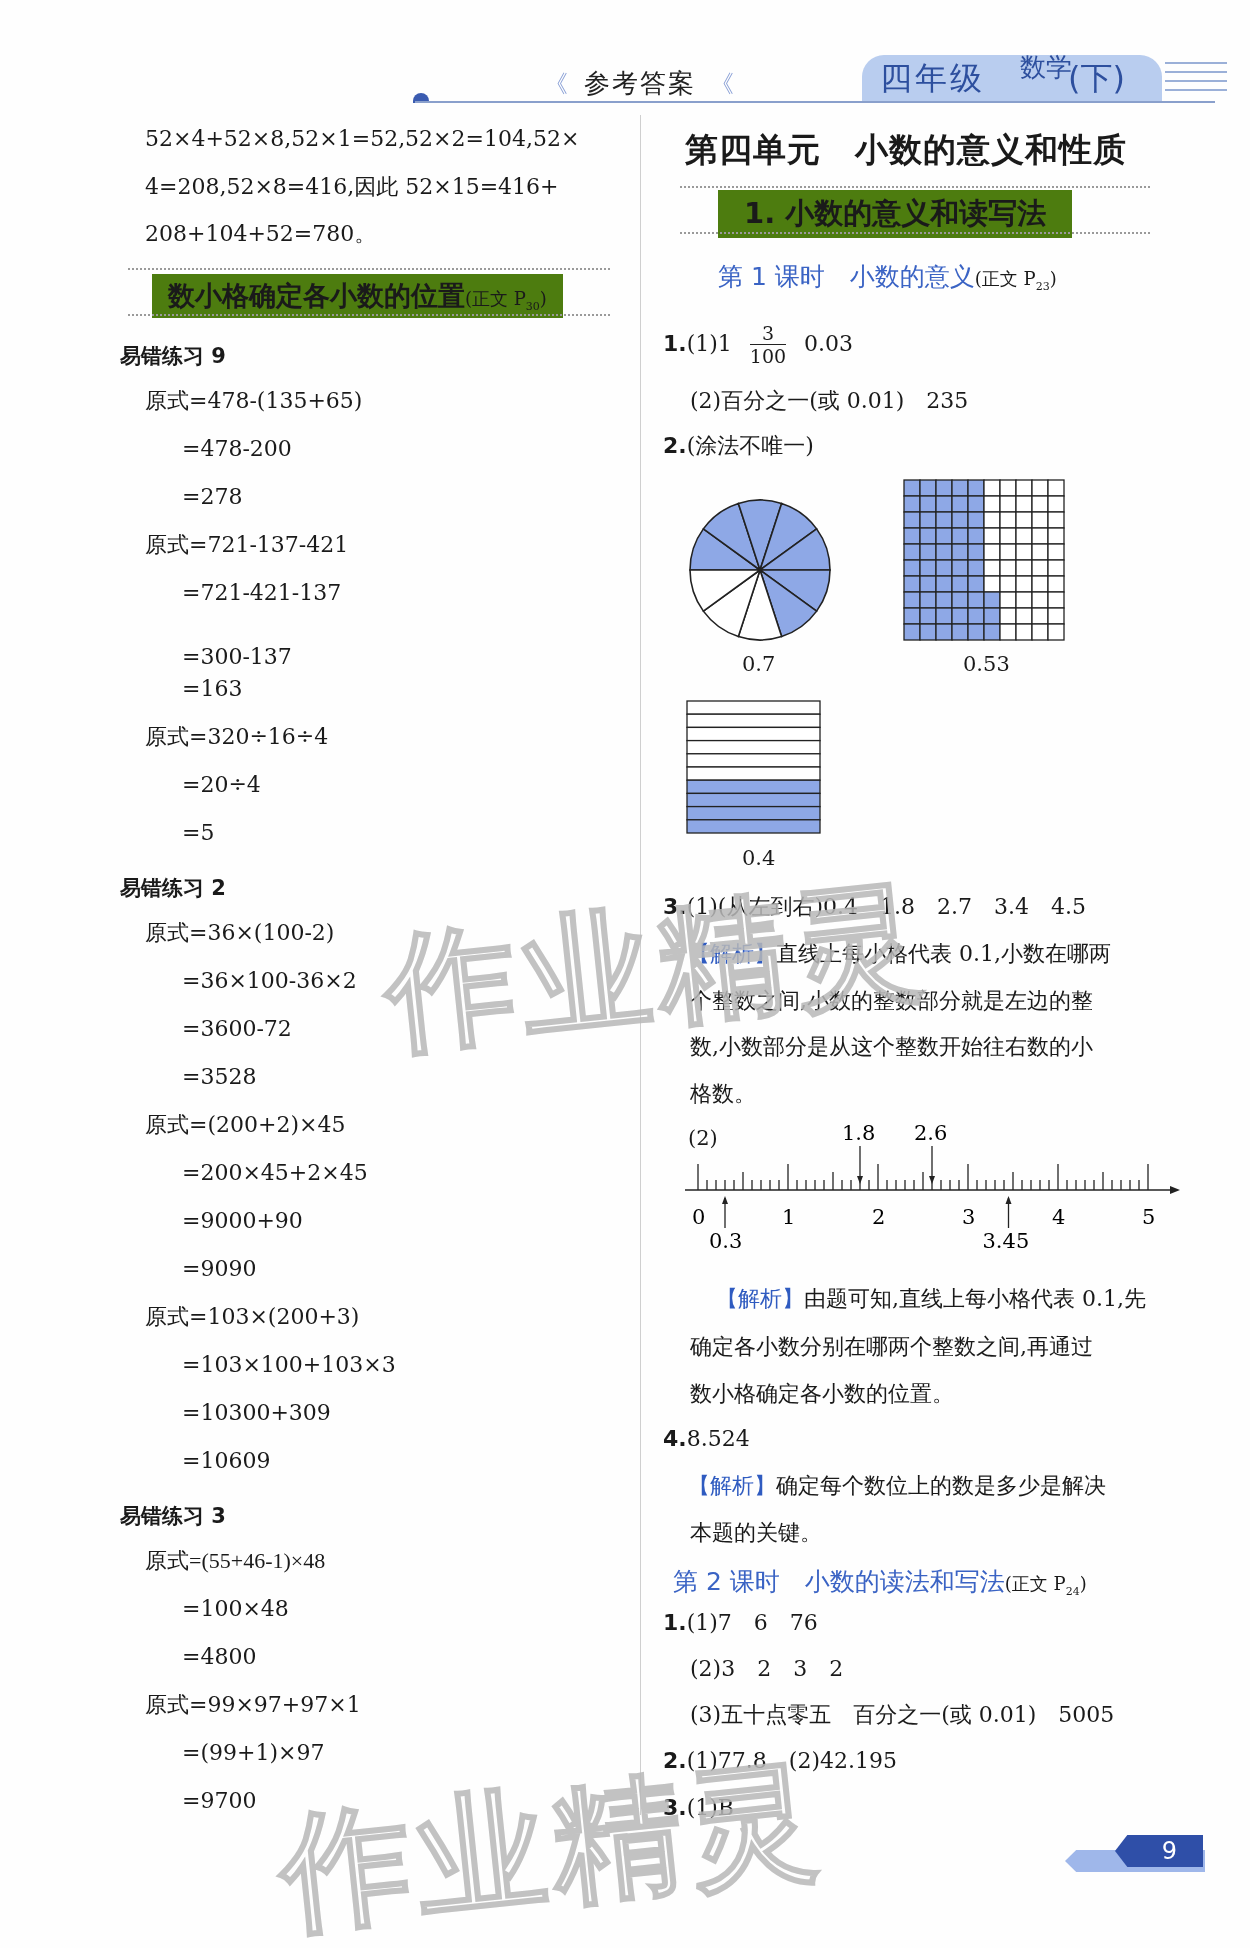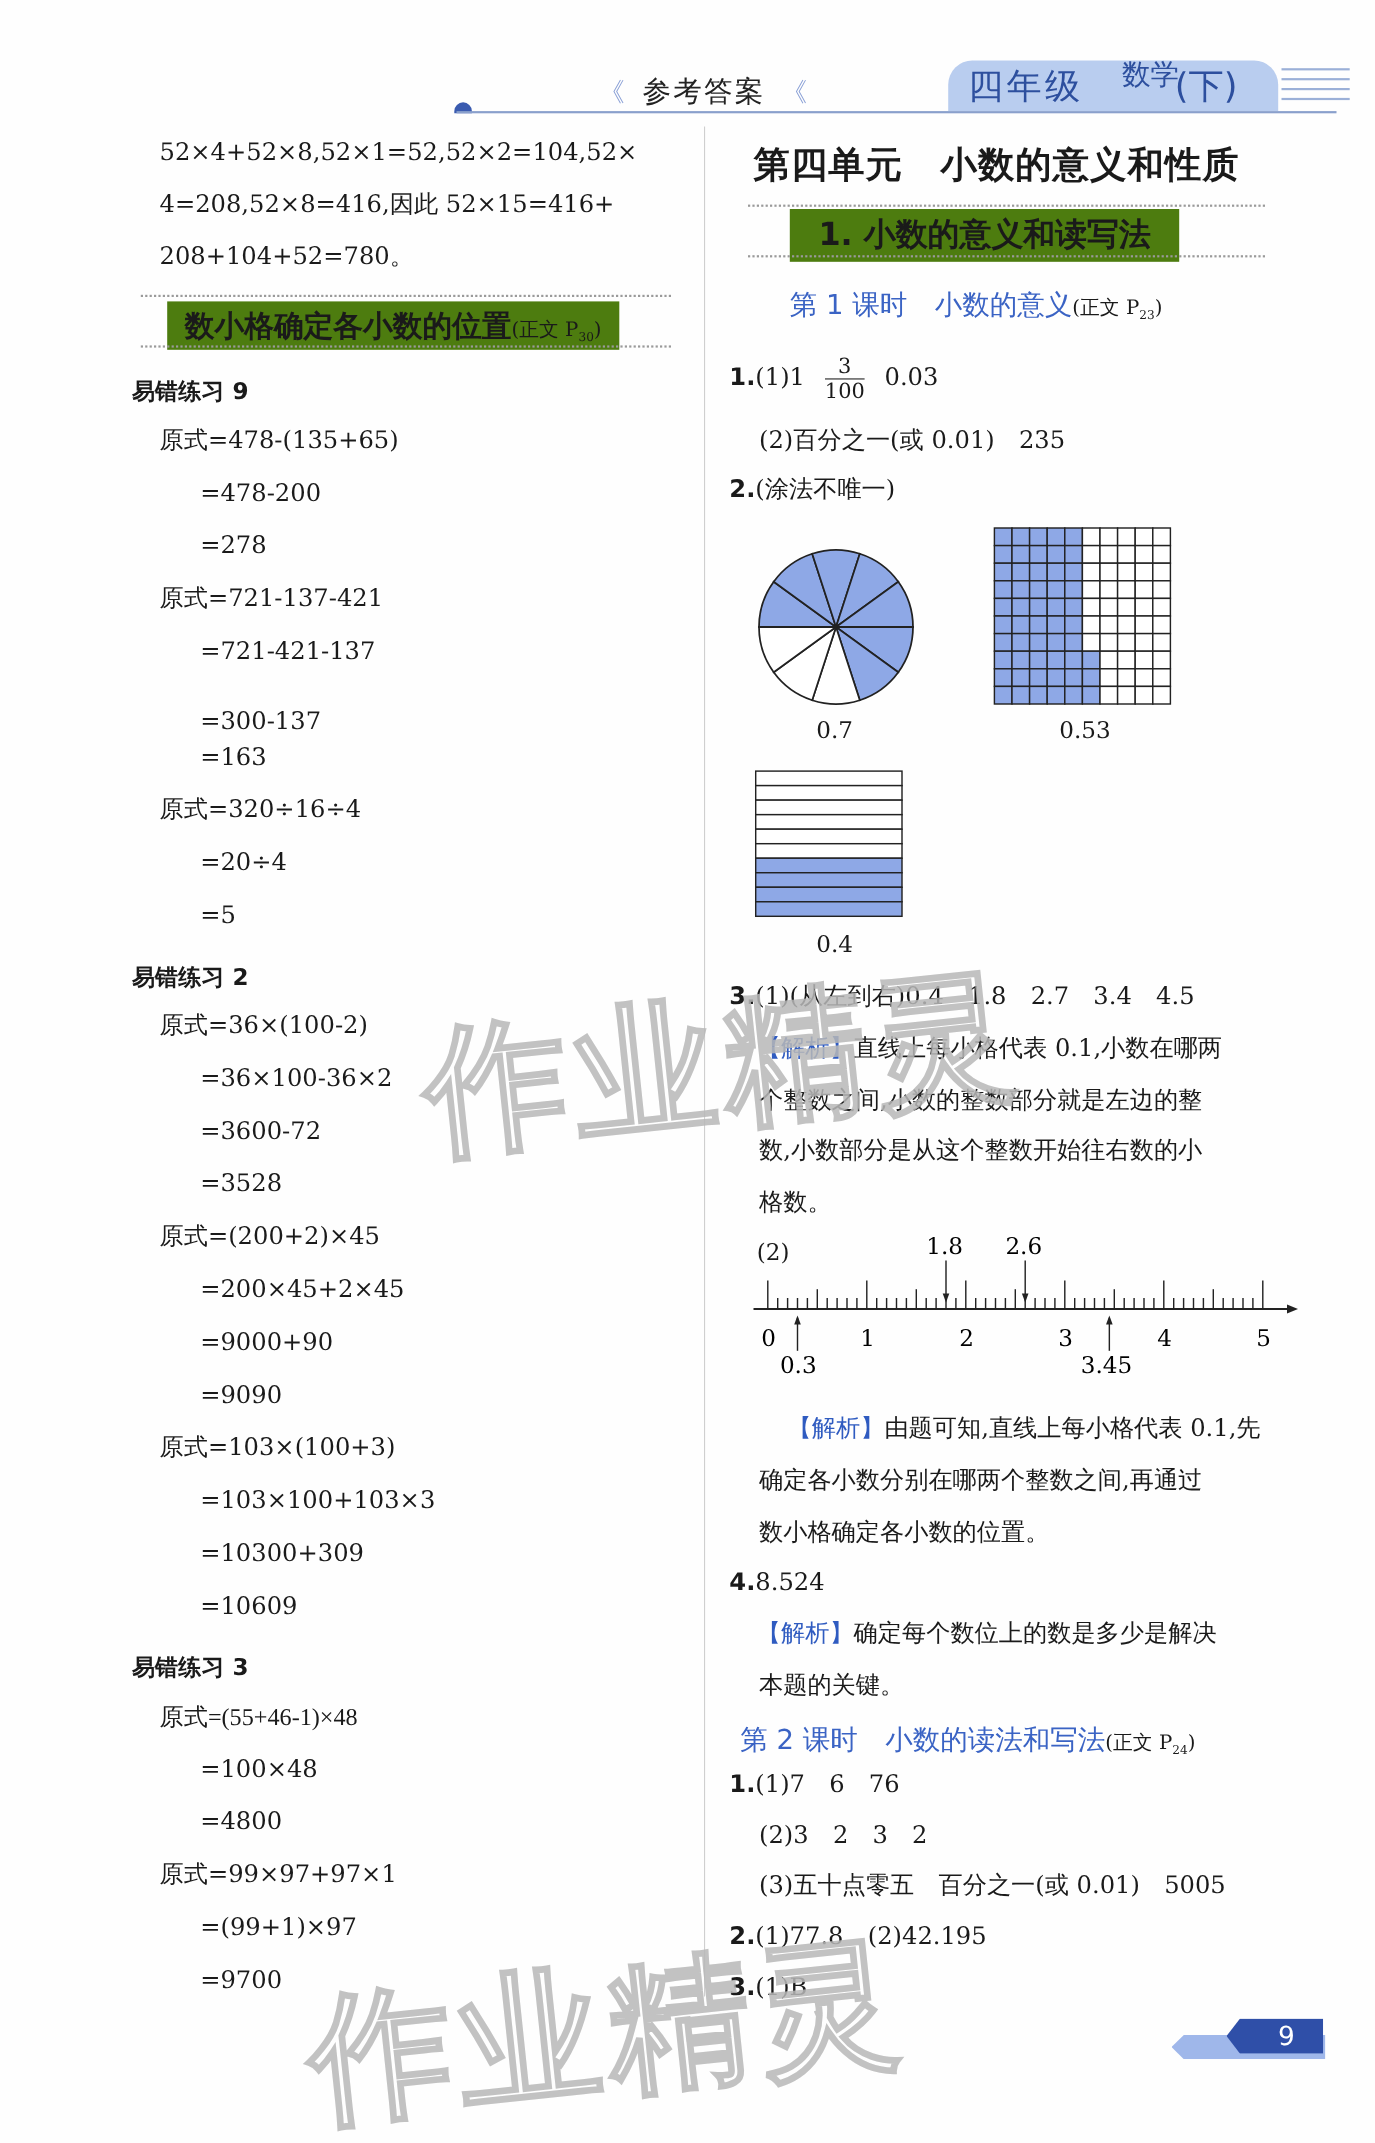--- a/index.html
+++ b/index.html
@@ -80,21 +80,21 @@
     <div class="abs line" style="top: 480px; left: 62px;"><span>=5</span></div>
     <div class="abs bold-h" style="left: 0px; top: 532px;">易错练习 2</div>
     <div class="abs line" style="top: 580px; left: 25px;"><span>原式</span><span>=36×(100-2)</span></div>
     <div class="abs line" style="top: 628px; left: 62px;"><span>=36×100-36×2</span></div>
     <div class="abs line" style="top: 676px; left: 62px;"><span>=3600-72</span></div>
     <div class="abs line" style="top: 724px; left: 62px;"><span>=3528</span></div>
     <div class="abs line" style="top: 772px; left: 25px;"><span>原式</span><span>=(200+2)×45</span></div>
     <div class="abs line" style="top: 820px; left: 62px;"><span>=200×45+2×45</span></div>
     <div class="abs line" style="top: 868px; left: 62px;"><span>=9000+90</span></div>
     <div class="abs line" style="top: 916px; left: 62px;"><span>=9090</span></div>
-    <div class="abs line" style="top: 964px; left: 25px;"><span>原式</span><span>=103×(100+3)</span></div>
+    <div class="abs line" style="top: 964px; left: 25px;"><span>原式</span><span>=103×(200+3)</span></div>
     <div class="abs line" style="top: 1012px; left: 62px;"><span>=103×100+103×3</span></div>
     <div class="abs line" style="top: 1060px; left: 62px;"><span>=10300+309</span></div>
     <div class="abs line" style="top: 1108px; left: 62px;"><span>=10609</span></div>
     <div class="abs bold-h" style="left: 0px; top: 1160px;">易错练习 3</div>
     <div class="abs line" style="top: 1208px; left: 25px; font-family: Liberation Serif, serif;"><span>原式</span><span>=(55+46-1)×48</span></div>
     <div class="abs line" style="top: 1256px; left: 62px;"><span>=100×48</span></div>
     <div class="abs line" style="top: 1304px; left: 62px;"><span>=4800</span></div>
     <div class="abs line" style="top: 1352px; left: 25px;"><span>原式</span><span>=99×97+97×1</span></div>
     <div class="abs line" style="top: 1400px; left: 62px;"><span>=(99+1)×97</span></div>
     <div class="abs line" style="top: 1448px; left: 62px;"><span>=9700</span></div>

